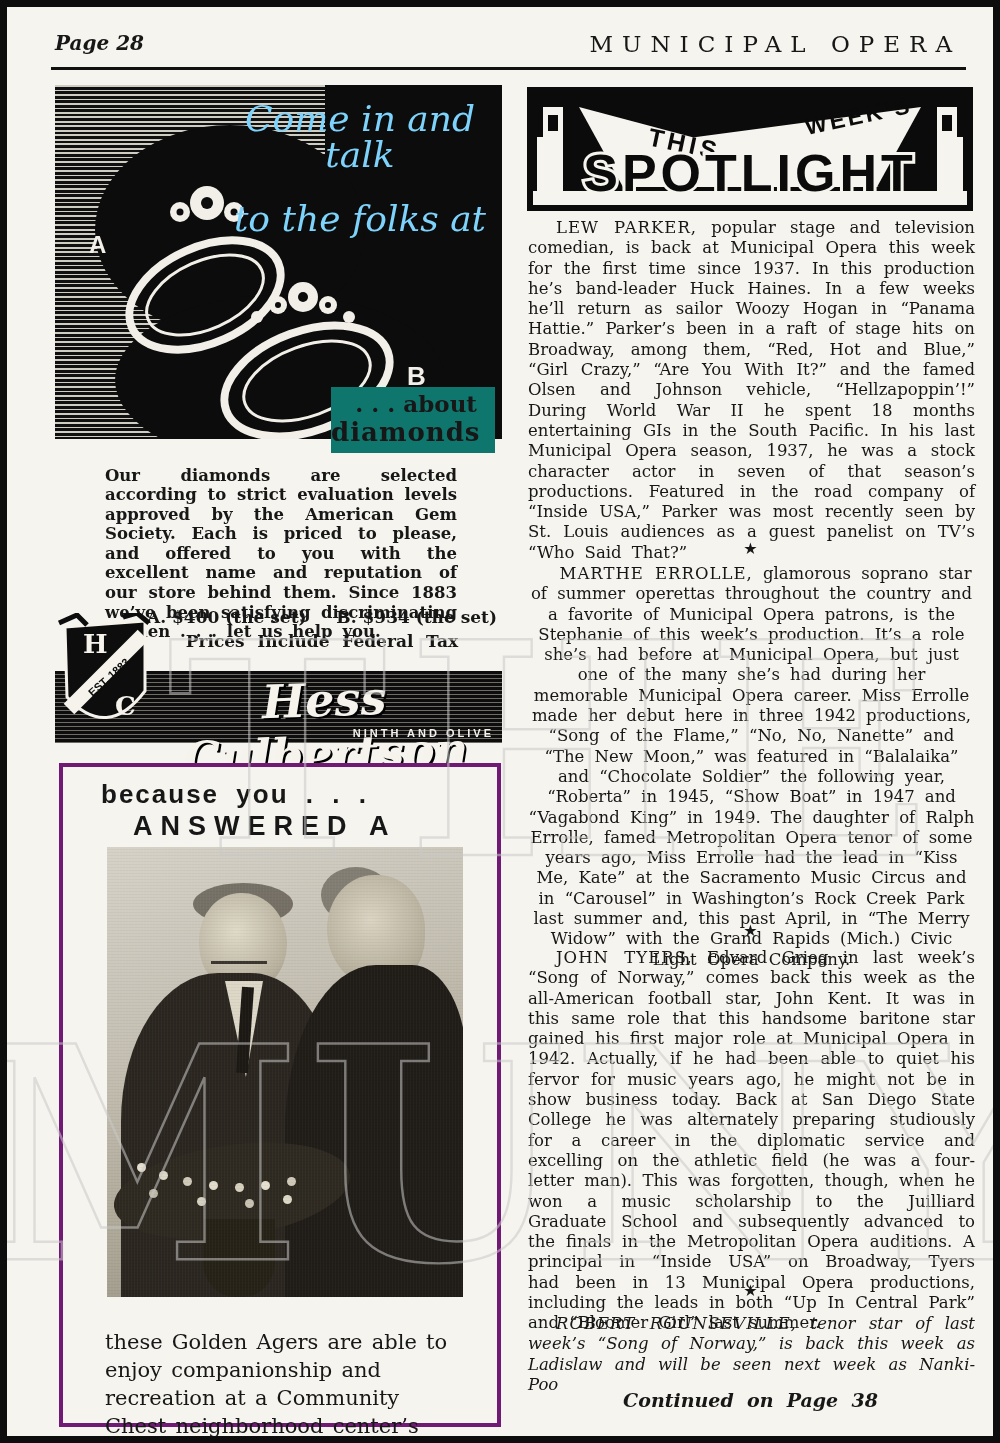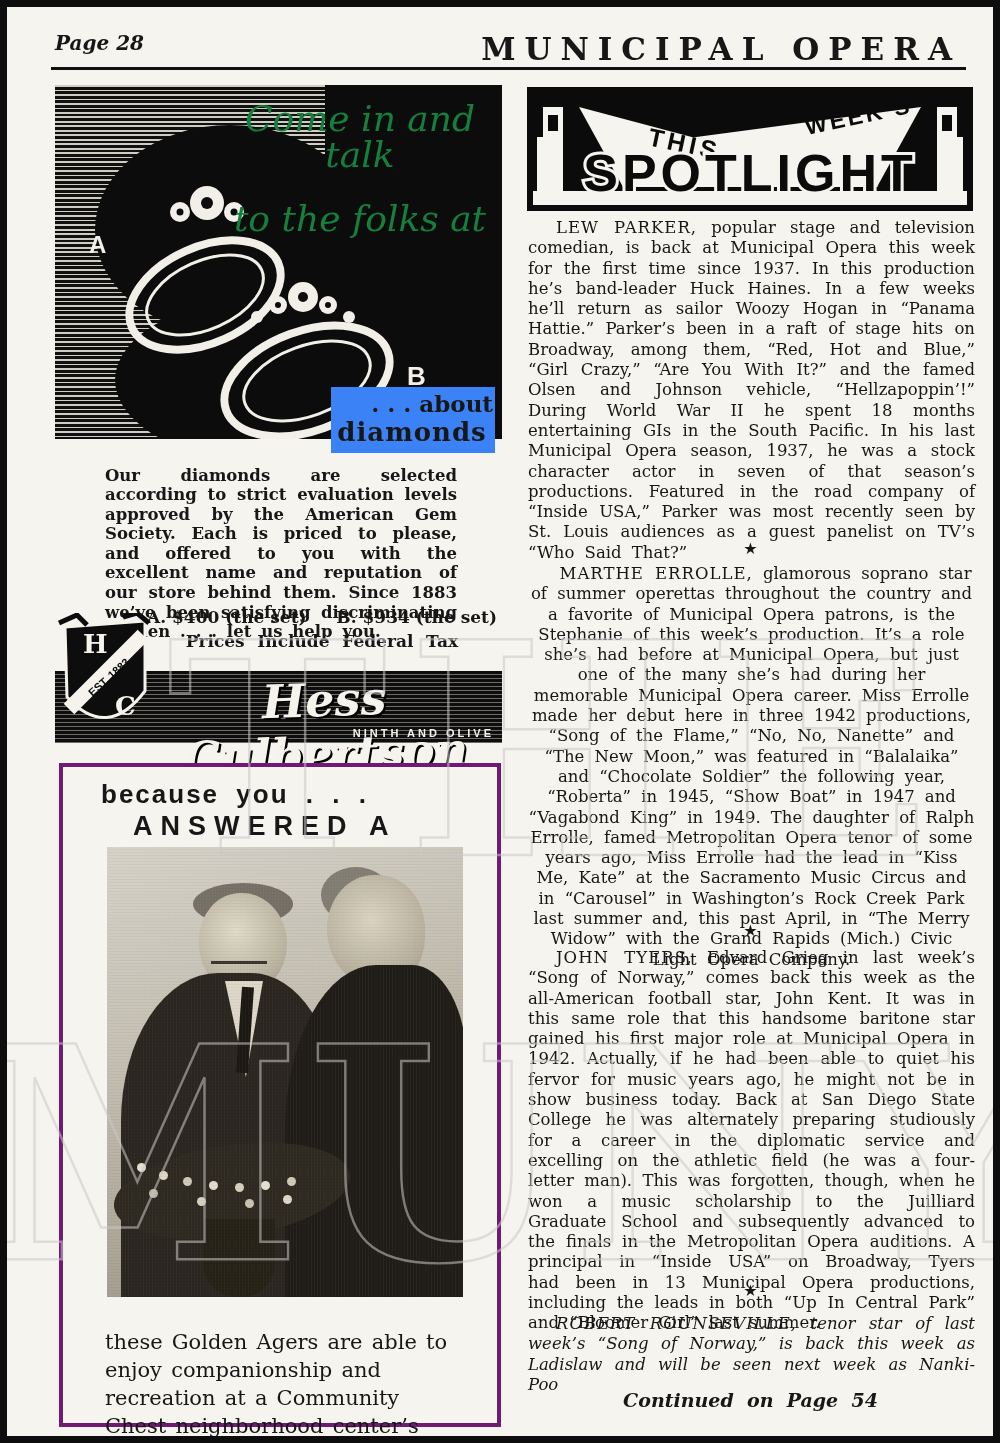--- a/index.html
+++ b/index.html
@@ -3,36 +3,36 @@
 <meta charset="utf-8">
 <style>
   html,body{margin:0;padding:0;background:#2b2b2b;}
   .page{
     position:relative;width:1000px;height:1443px;margin:0 auto;
     background:#f6f4ee;border:7px solid #0d0d0d;box-sizing:border-box;
     font-family:"DejaVu Serif", serif;color:#171717;overflow:hidden;
   }
   
   .hdr-page{position:absolute;left:48px;top:24px;font-size:20px;font-weight:bold;font-style:italic;}
-  .hdr-pub{position:absolute;right:32px;top:24px;font-size:31px;font-weight:bold;letter-spacing:9px;}
+  .hdr-pub{position:absolute;right:32px;top:24px;font-size:23px;font-weight:normal;letter-spacing:9px;}
   .hdr-rule{position:absolute;left:44px;top:60px;width:915px;height:3px;background:#111;}
   
   .hess{position:absolute;left:48px;top:78px;width:447px;height:666px;}
   .hess-top{position:absolute;left:0;top:0;width:447px;height:354px;background:#0c0c0c;overflow:hidden;}
   .hess-stripes{position:absolute;left:0;top:0;width:270px;height:354px;
     background:repeating-linear-gradient(180deg,#cfccc2 0 1.5px,#101010 1.5px 4.5px);}
   .hess-blob1{position:absolute;left:40px;top:40px;width:270px;height:210px;background:#0c0c0c;border-radius:50%;}
   .hess-blob2{position:absolute;left:60px;top:210px;width:330px;height:170px;background:#0c0c0c;border-radius:50%;}
-  .hess-script{position:absolute;left:170px;top:16px;width:270px;text-align:center;color:#15803d;
+  .hess-script{position:absolute;left:170px;top:16px;width:270px;text-align:center;color:#7dd3fc;
     font-style:italic;line-height:1.0;}
   .hess-script .s1{font-size:36px;margin-bottom:28px;}
   .hess-script .s2{font-size:36px;margin-bottom:28px;}
   .hess-script .s3{font-size:33px;}
-  .about-box{position:absolute;left:276px;top:302px;width:164px;height:66px;background:#3b82f6;
-    text-align:right;padding-right:2px;box-sizing:border-box;}
+  .about-box{position:absolute;left:276px;top:302px;width:164px;height:66px;background:#0f766e;
+    text-align:right;padding-right:18px;box-sizing:border-box;}
   .about-box .a1{font-size:23px;font-weight:bold;margin-top:3px;}
   .about-box .a2{font-size:26px;font-weight:bold;letter-spacing:1px;}
   .hess-body{position:absolute;left:50px;top:364px;width:352px;font-size:16.5px;line-height:19.6px;
     text-align:justify;word-spacing:0.25em;font-weight:bold;}
   .hess-prices{position:absolute;left:92px;top:522px;width:350px;display:flex;justify-content:space-between;
     font-size:17px;font-weight:bold;}
   .hess-tax{position:absolute;left:92px;top:546px;width:350px;text-align:center;font-size:17px;font-weight:bold;
     word-spacing:0.4em;}
   .logo-band{position:absolute;left:0;top:586px;width:447px;height:72px;
     background:repeating-linear-gradient(180deg,#0d0d0d 0 3px,#6f6c66 3px 4px);}
@@ -217,20 +217,20 @@
     <span class="lead">MARTHE ERROLLE,</span><span> glamorous soprano star of summer operettas throughout the country and a favorite of Municipal Opera patrons, is the Stephanie of this week’s production. It’s a role she’s had before at Municipal Opera, but just one of the many she’s had during her memorable Municipal Opera career. Miss Errolle made her debut here in three 1942 productions, “Song of the Flame,” “No, No, Nanette” and “The New Moon,” was featured in “Balalaika” and “Chocolate Soldier” the following year, “Roberta” in 1945, “Show Boat” in 1947 and “Vagabond King” in 1949. The daughter of Ralph Errolle, famed Metropolitan Opera tenor of some years ago, Miss Errolle had the lead in “Kiss Me, Kate” at the Sacramento Music Circus and in “Carousel” in Washington’s Rock Creek Park last summer and, this past April, in “The Merry Widow” with the Grand Rapids (Mich.) Civic Light Opera Company.</span>
   </p>
   <div class="star st2">★</div>
   <p class="art a3">
     <span class="lead">JOHN TYERS,</span><span> Edvard Grieg in last week’s “Song of Norway,” comes back this week as the all-American football star, John Kent. It was in this same role that this handsome baritone star gained his first major role at Municipal Opera in 1942. Actually, if he had been able to quiet his fervor for music years ago, he might not be in show business today. Back at San Diego State College he was alternately preparing studiously for a career in the diplomatic service and excelling on the athletic field (he was a four-letter man). This was forgotten, though, when he won a music scholarship to the Juilliard Graduate School and subsequently advanced to the finals in the Metropolitan Opera auditions. A principal in “Inside USA” on Broadway, Tyers had been in 13 Municipal Opera productions, including the leads in both “Up In Central Park” and “Bloomer Girl” last summer.</span>
   </p>
   <div class="star st3">★</div>
   <p class="art a4">
     <span class="lead">ROBERT ROUNSEVILLE,</span><span> tenor star of last week’s “Song of Norway,” is back this week as Ladislaw and will be seen next week as Nanki-Poo</span>
   </p>
-  <div class="continued">Continued on Page 54</div>
+  <div class="continued">Continued on Page 38</div>
 
   <svg class="wmark" viewBox="0 0 1000 1443">
     <text x="560" y="860" text-anchor="middle" font-family="DejaVu Serif, serif" font-weight="bold" font-size="300" fill="none" stroke="#c9c9c9" stroke-width="2.5" letter-spacing="20">THE</text>
     <text x="520" y="1270" text-anchor="middle" font-family="DejaVu Serif, serif" font-weight="bold" font-size="300" fill="none" stroke="#c9c9c9" stroke-width="2.5" letter-spacing="6">MUNY</text>
   </svg>
 
 </div>
 
 </body></html>

